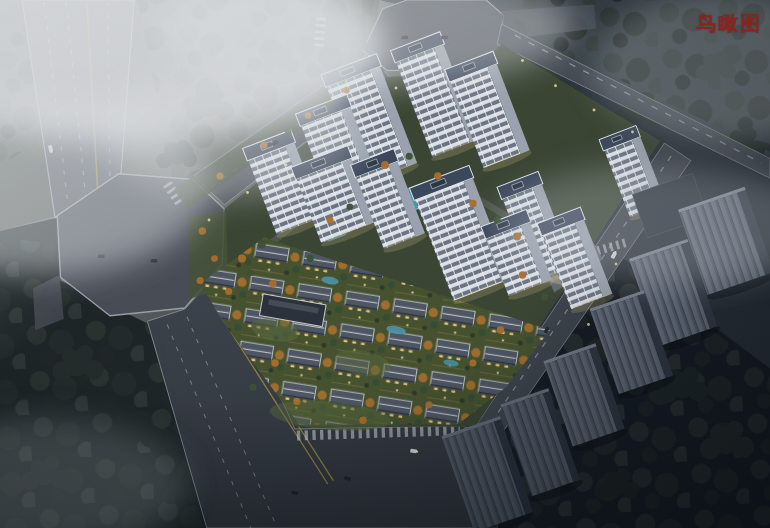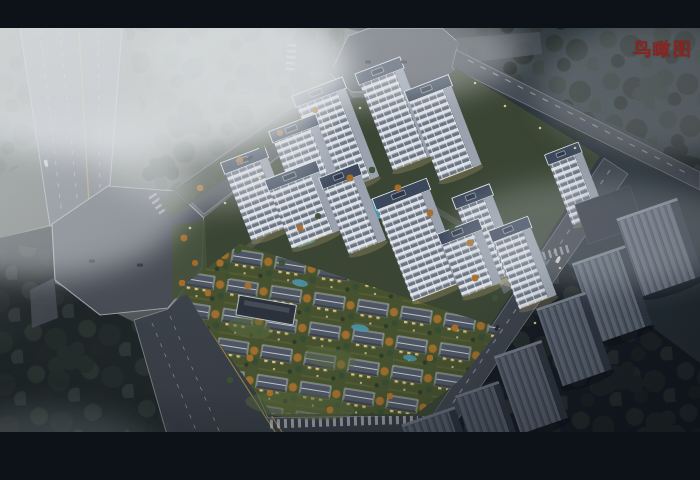--- a/index.html
+++ b/index.html
@@ -1,17 +1,17 @@
 <!DOCTYPE html>
 <html><head>
 <meta charset="utf-8">
 <style>
   html,body{margin:0;padding:0;background:#0d1118;}
-  #stage{position:relative;width:700px;height:404px;overflow:hidden;
-         font-family:"Liberation Sans",sans-serif;margin-top:28px;}
+  #stage{position:relative;width:700px;height:480px;overflow:hidden;
+         font-family:"Liberation Sans",sans-serif;}
   #stage svg{position:absolute;left:0;top:0;}
   .title-overlay{position:absolute;top:9px;right:7px;z-index:10;
     font-size:18px;font-weight:bold;letter-spacing:2px;color:#8a241e;
     text-shadow:0 0 2px rgba(40,20,18,.35);
     font-family:"Liberation Sans","DejaVu Sans",sans-serif;}
 </style>
 </head>
 <body>
 
 <div id="stage">

